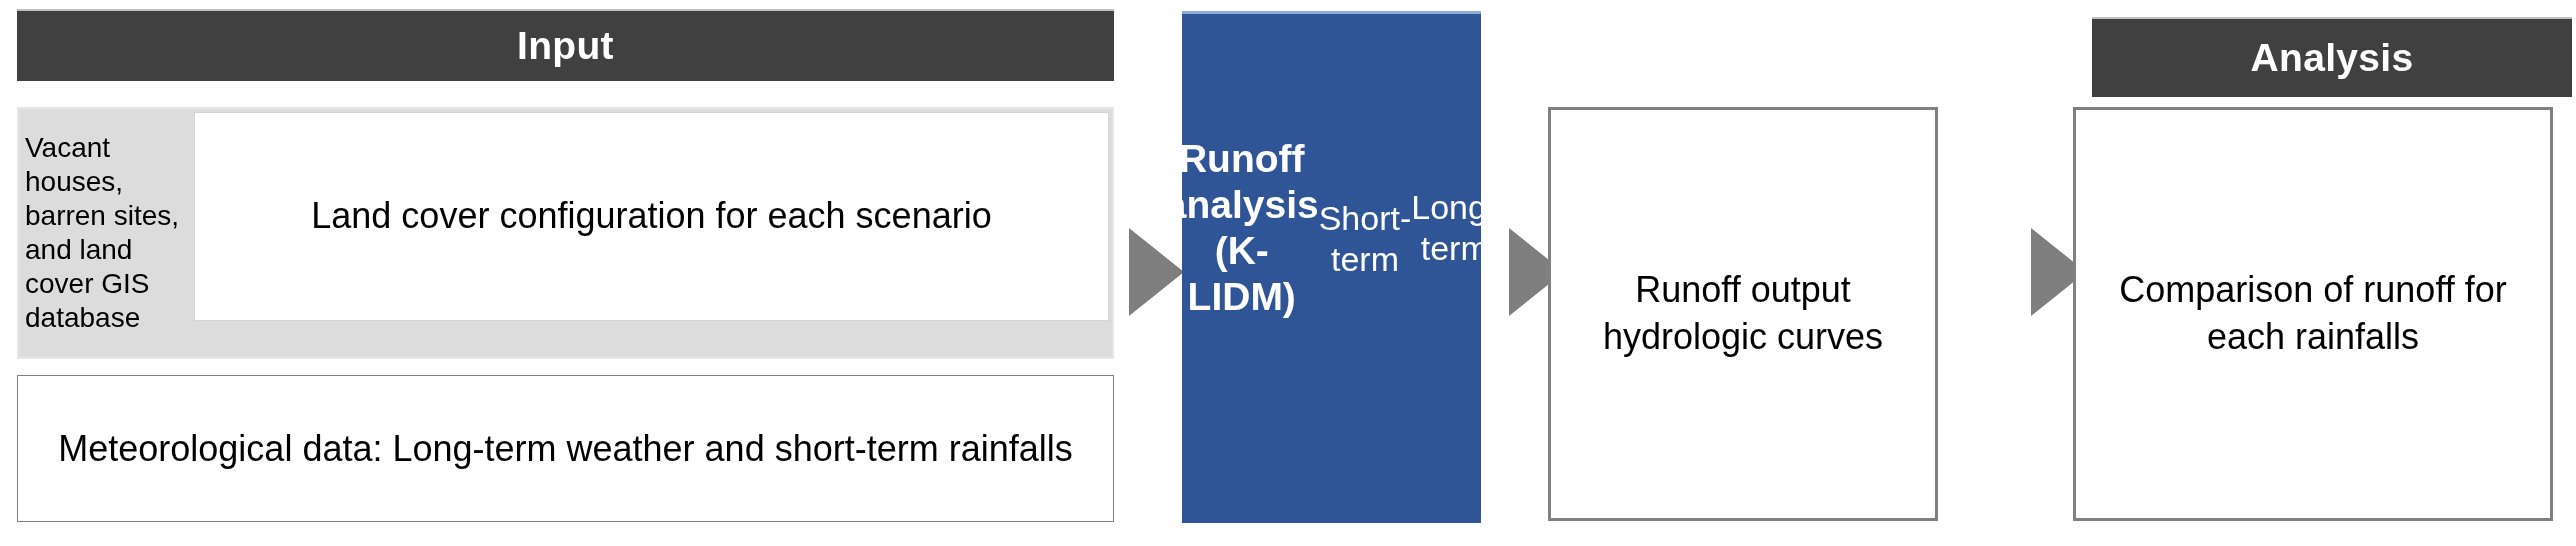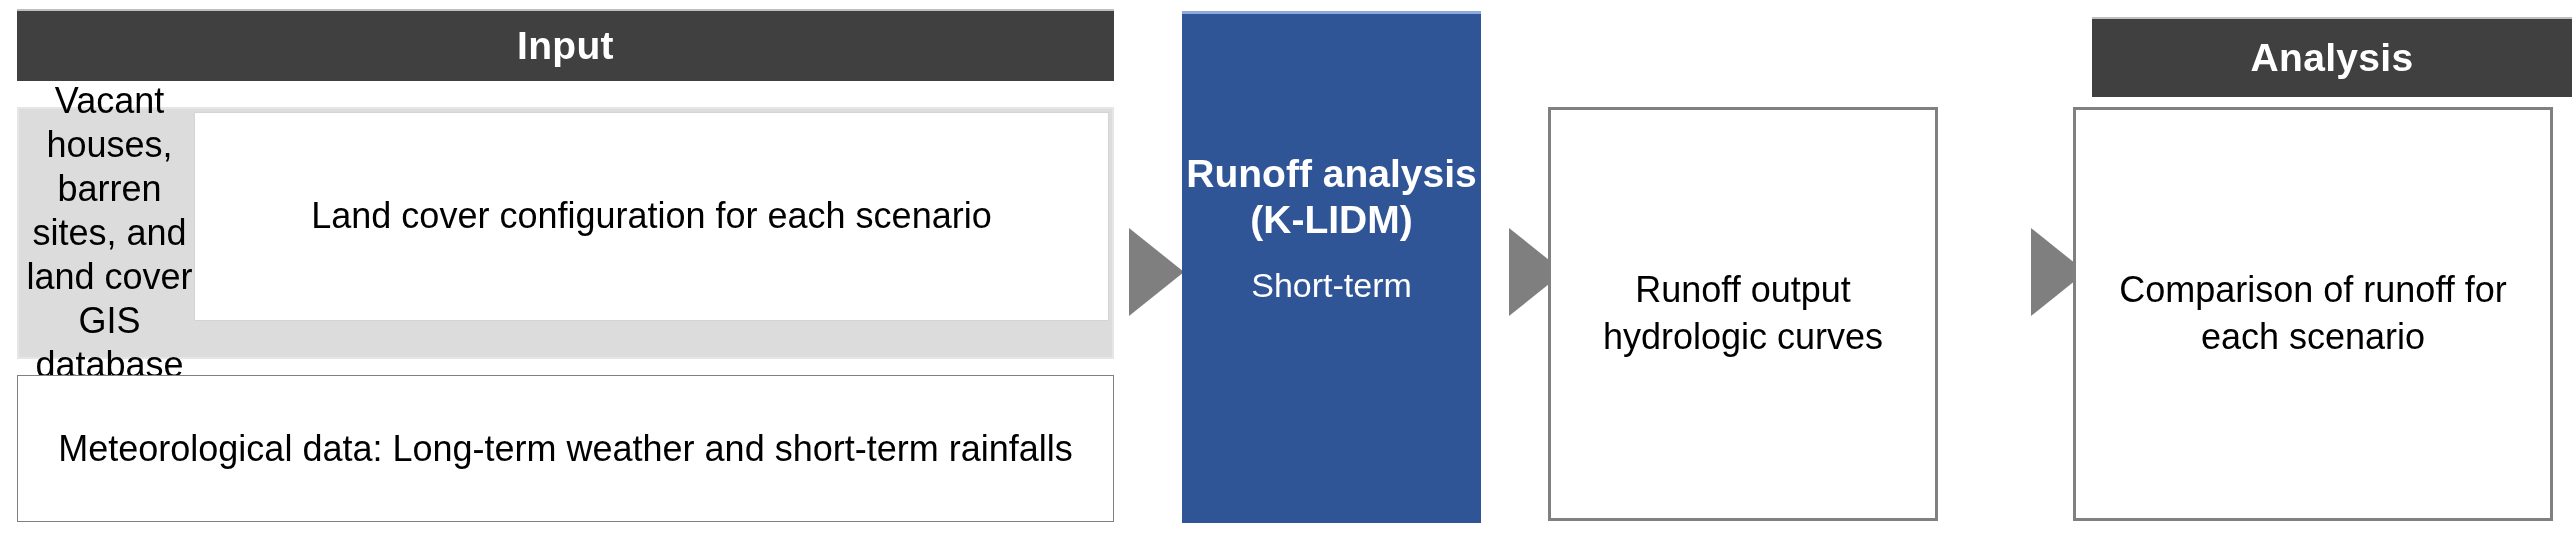--- a/index.html
+++ b/index.html
@@ -33,21 +33,21 @@
   
   #input-header   { left: 17px;  top: 9.4px;  width: 1097px; height: 72px; }
   #input-gray-panel {
     left: 17px; top: 107px; width: 1097px; height: 252px;
     background: #dcdcdc;
     border: 2.5px solid #e6e6e6;
   }
   #input-left-text {
     left: 25px; top: 112px; width: 169px; height: 242px;
     display: flex; align-items: center; justify-content: center;
-    text-align: center; color: #000000; font-size: 36px; line-height: 1.22;
+    color: #000000; font-size: 28px; line-height: 1.22;
   }
   #input-white-box {
     left: 194px; top: 112px; width: 915px; height: 209px;
     background: #ffffff; border: 1.9px solid #d4d4d4;
     display: flex; align-items: center; justify-content: center;
     text-align: right; color: #000000; font-size: 36px; line-height: 1.3;
     padding: 0 25px;
   }
   #meteo-box {
     left: 17px; top: 375px; width: 1097px; height: 147px;
@@ -55,21 +55,21 @@
     display: flex; align-items: center; justify-content: center;
     text-align: center; color: #000000; font-size: 36px; line-height: 1.25;
     padding: 0 16px;
   }
 
   
   #runoff-box {
     left: 1182px; top: 11.2px; width: 299px; height: 512px;
     background: #2F5597;
     border-top: 3.7px solid #8faadc;
-    display: flex; flex-direction: column;
+    display: flex; flex-direction: row;
     align-items: center; justify-content: center;
     color: #ffffff; text-align: center;
     padding-bottom: 81px;
   }
   #runoff-title {
     font-weight: bold; font-size: 39px; line-height: 1.18;
   }
   #runoff-sub1, #runoff-sub2 {
     font-weight: normal; font-size: 34px; line-height: 1.2;
   }
@@ -120,27 +120,28 @@
 
   <div class="abs" id="input-white-box">Land cover configuration for each scenario</div>
 
   <div class="abs" id="meteo-box">Meteorological data: Long-term weather and short-term rainfalls</div>
 
   <div class="abs arrow arrow-tri" id="arrow-1"></div>
 
   <div class="abs" id="runoff-box">
     <div id="runoff-title">Runoff analysis (K-LIDM)</div>
     <div id="runoff-sub1">Short-term</div>
+    <div id="runoff-sub2">Long-term</div>
   </div>
 
   <div class="abs arrow arrow-tri" id="arrow-2"></div>
 
 
   <div class="abs" id="output-box">Runoff output hydrologic curves</div>
 
   <div class="abs arrow arrow-tri" id="arrow-3"></div>
 
   <div class="abs header-bar" id="analysis-header">Analysis</div>
 
-  <div class="abs" id="analysis-box">Comparison of runoff for each scenario</div>
+  <div class="abs" id="analysis-box">Comparison of runoff for each rainfalls</div>
 
 </div>
 
 
 </body></html>

